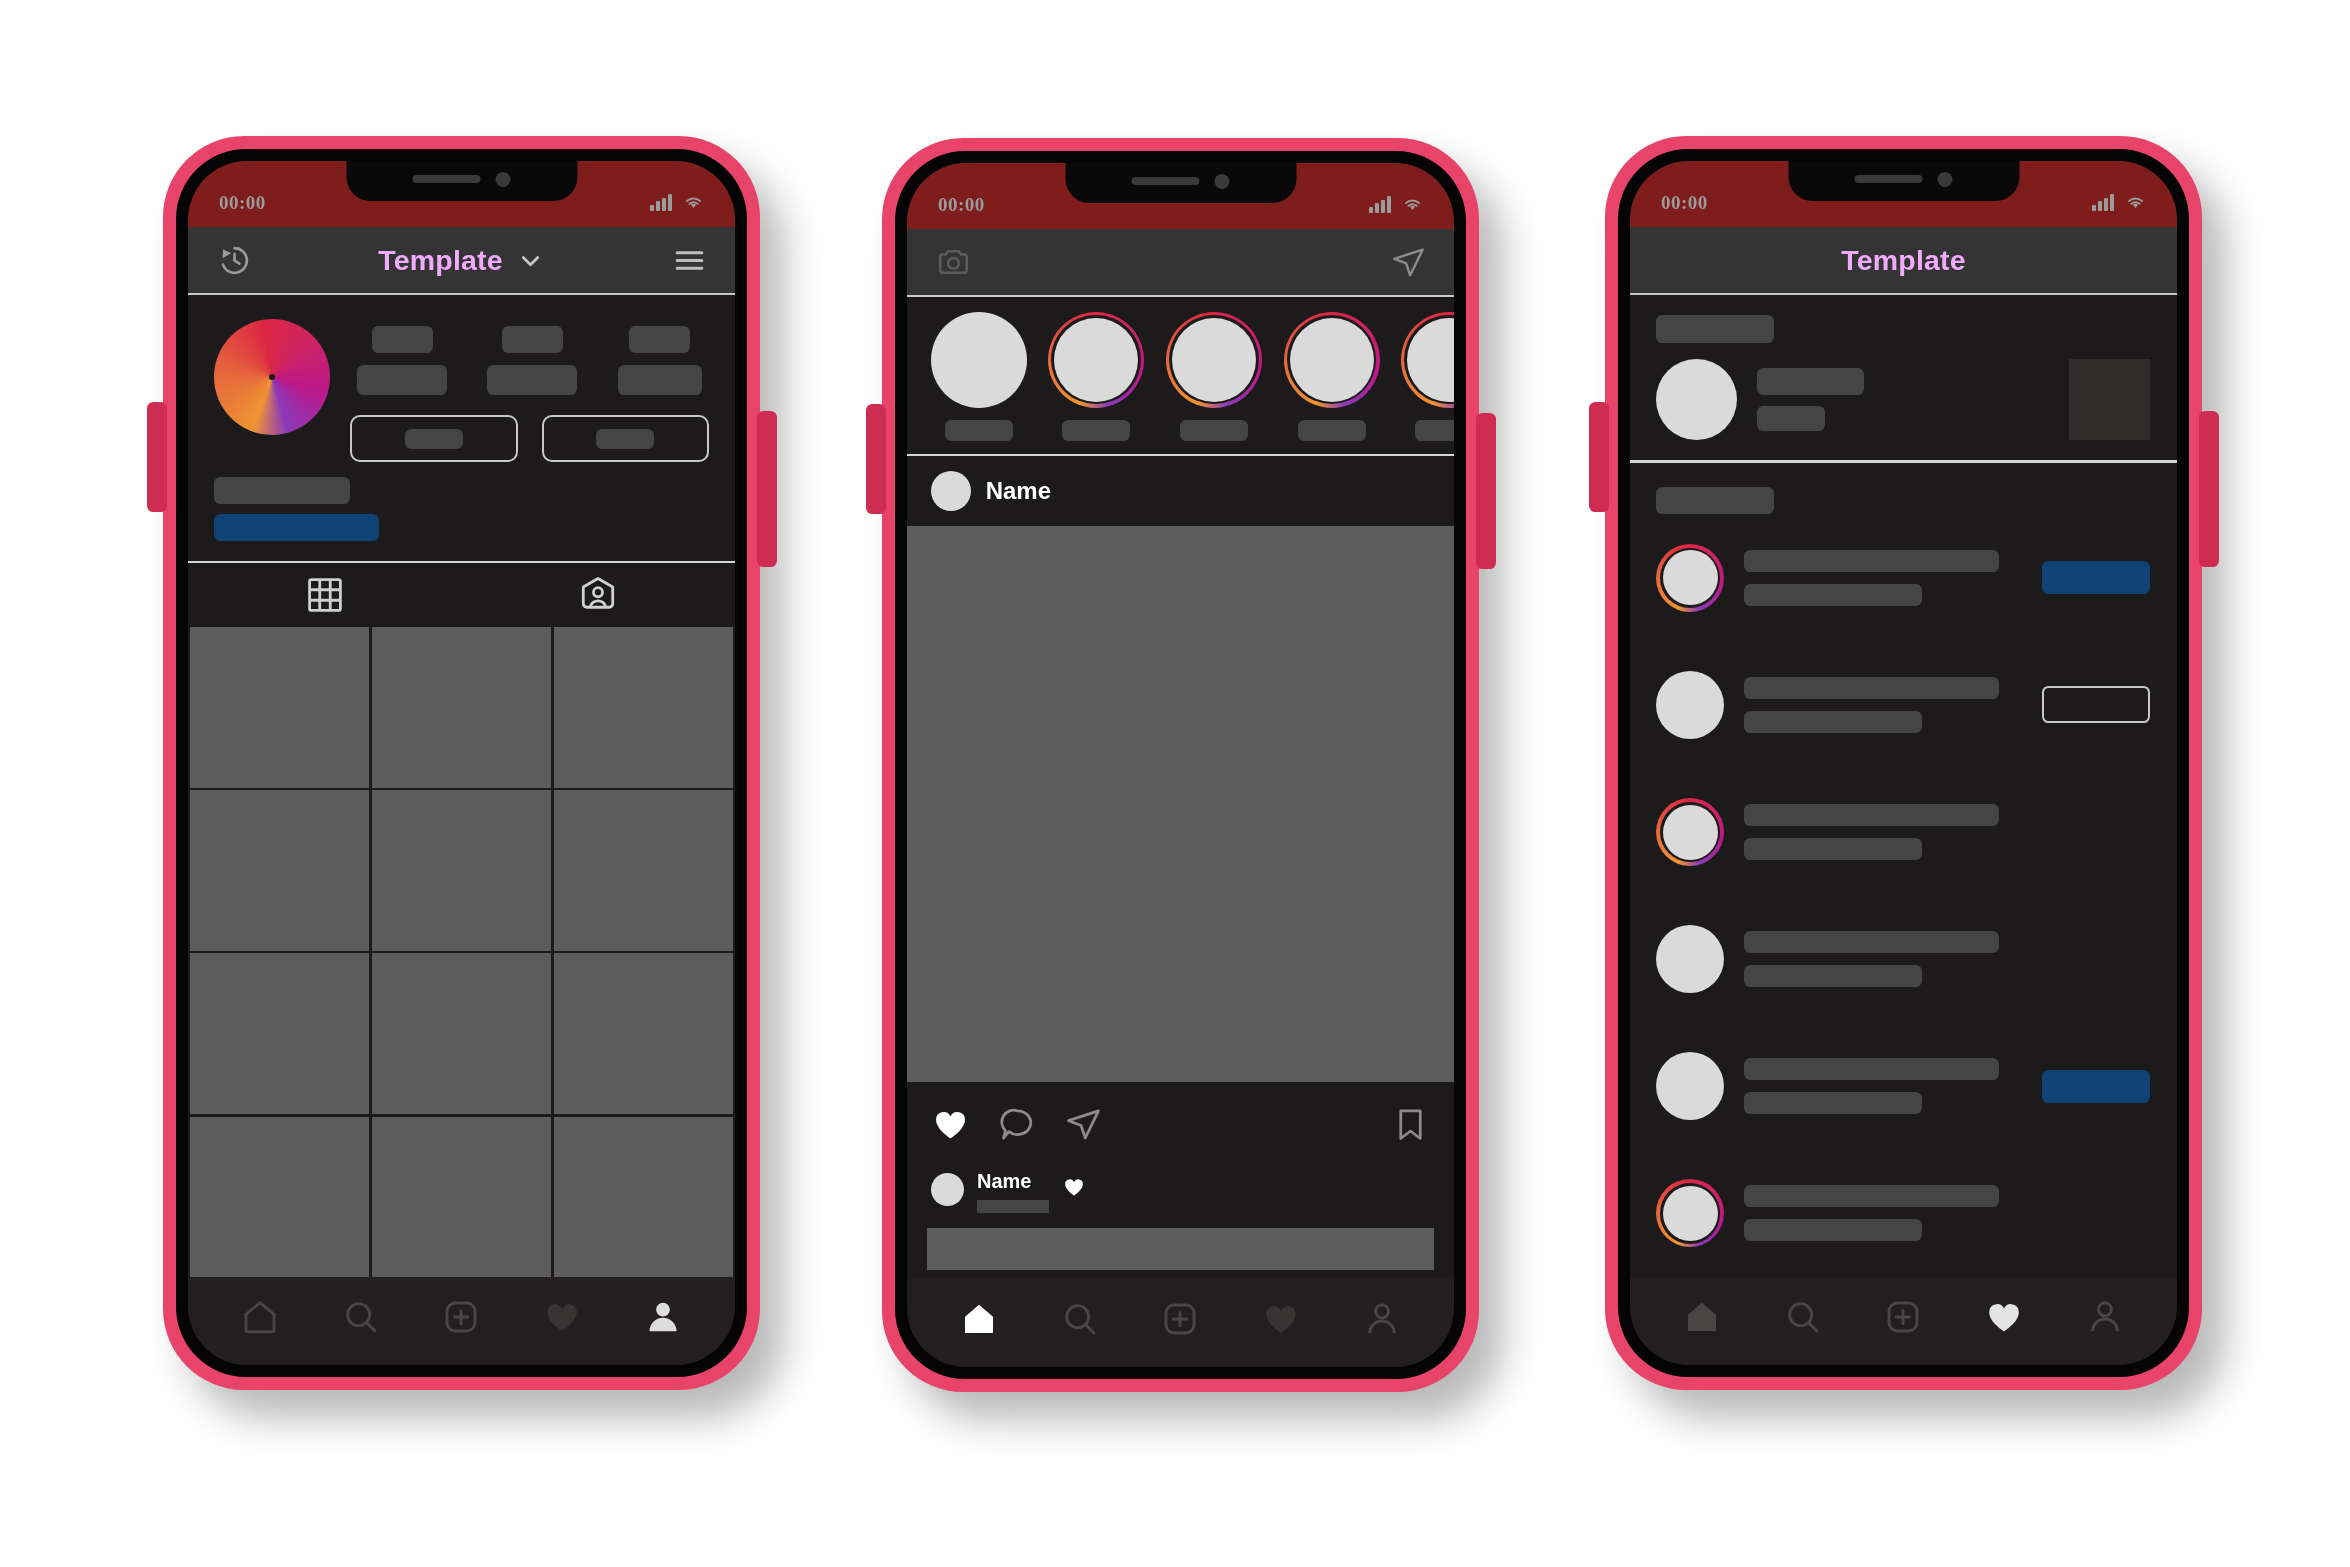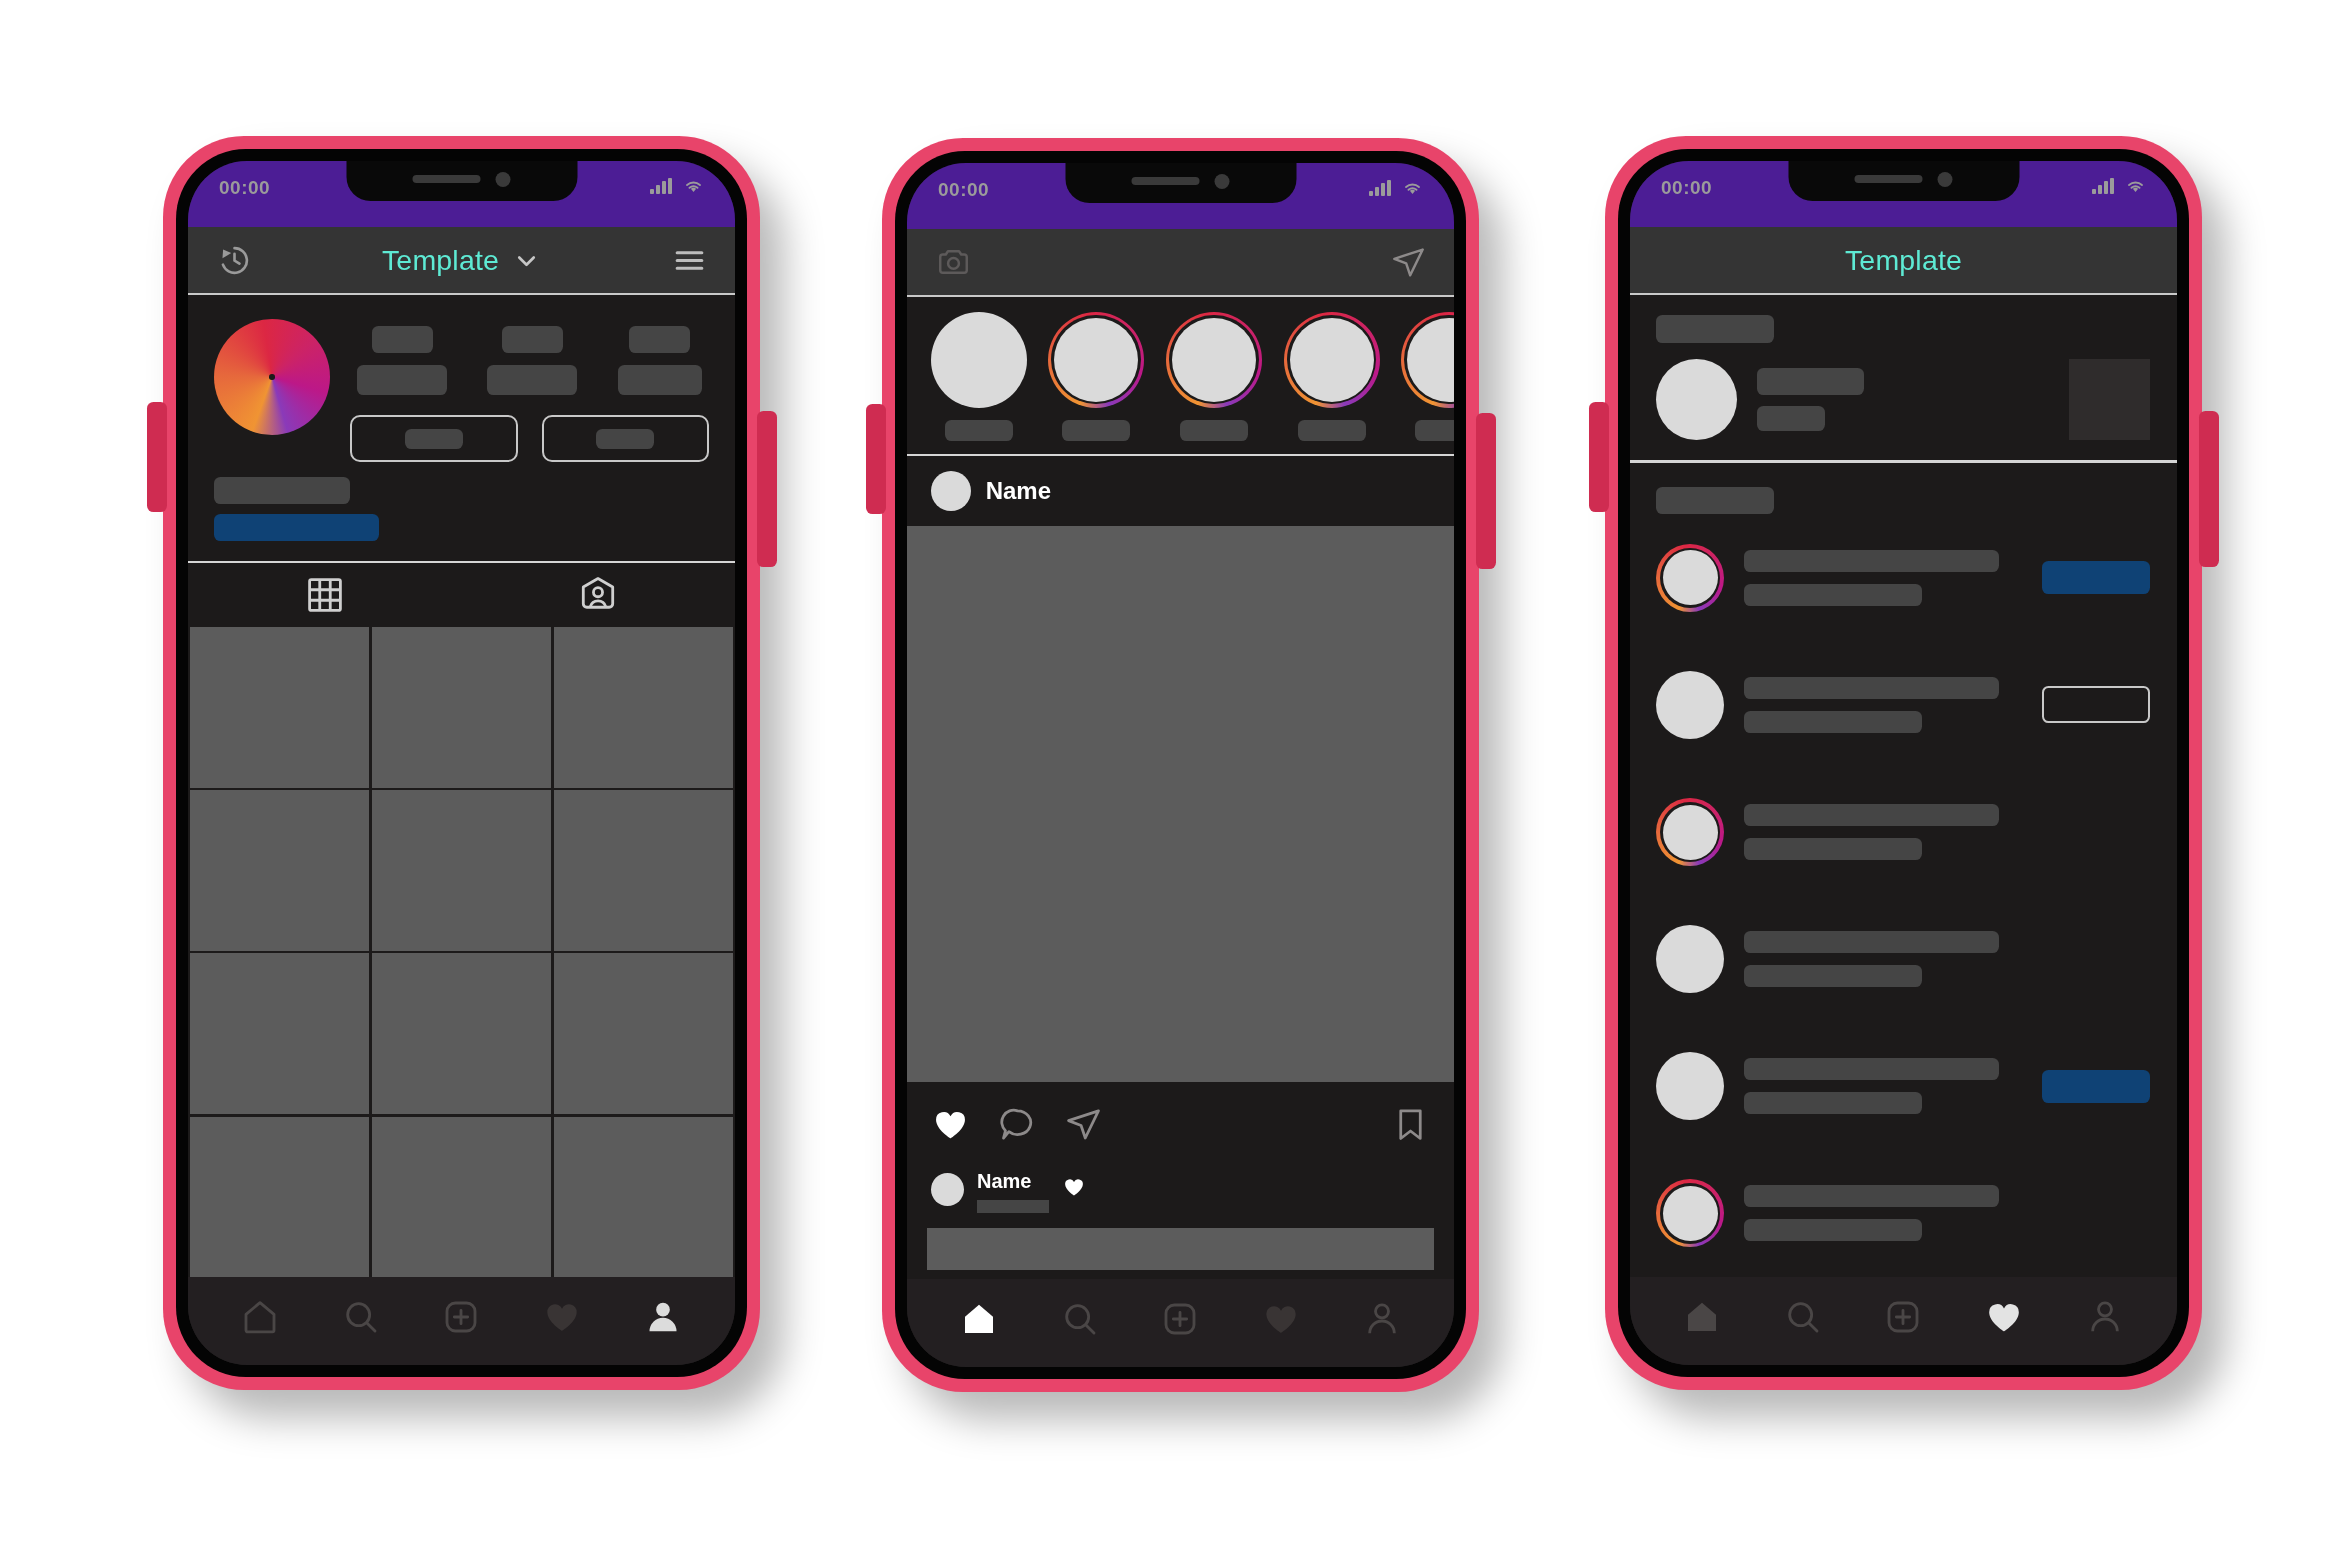--- a/index.html
+++ b/index.html
@@ -44,25 +44,26 @@
     border-radius: 59px;
     background: #1c1a1a;
     overflow: hidden;
     display: flex; flex-direction: column;
   }
 
   
   .statusbar {
     position: relative;
     height: 66px;
-    background: #4c1d95;
+    background: #7f1d1d;
     flex: 0 0 auto;
-    display: flex; align-items: flex-start;
+    display: flex; align-items: center;
     padding: 16.5px 31px 0 31px;
     justify-content: space-between;
+    font-family: Liberation Serif, serif;
   }
   .clock {
     color: #9b9b9b; font-size: 19px; font-weight: 700;
     letter-spacing: 0.5px; line-height: 1;
   }
   .notch {
     position: absolute;
     left: 50%; transform: translateX(-50%);
     top: -3.7px;
     width: 231px; height: 44px;
@@ -84,21 +85,21 @@
   
   .appbar {
     height: 68px; background: #343434;
     flex: 0 0 auto;
     display: flex; align-items: center;
     padding: 0 27.5px;
     border-bottom: 2.8px solid #c9c9c9;
     position: relative;
   }
   .appbar .title {
-    color: #5eead4; font-size: 28.5px; font-weight: 400;
+    color: #f0abfc; font-size: 28.5px; font-weight: 700;
     letter-spacing: 0.2px;
     text-align: center;
   }
   .appbar .ico { width: 37px; height: 37px; display:block; }
   .spacer { flex: 1 1 auto; }
 
   .body { flex: 1 1 auto; background: #1c1a1a; position: relative; overflow: hidden; display:flex; flex-direction:column; }
 
   
   .blk { background: #454545; border-radius: 6.4px; }

